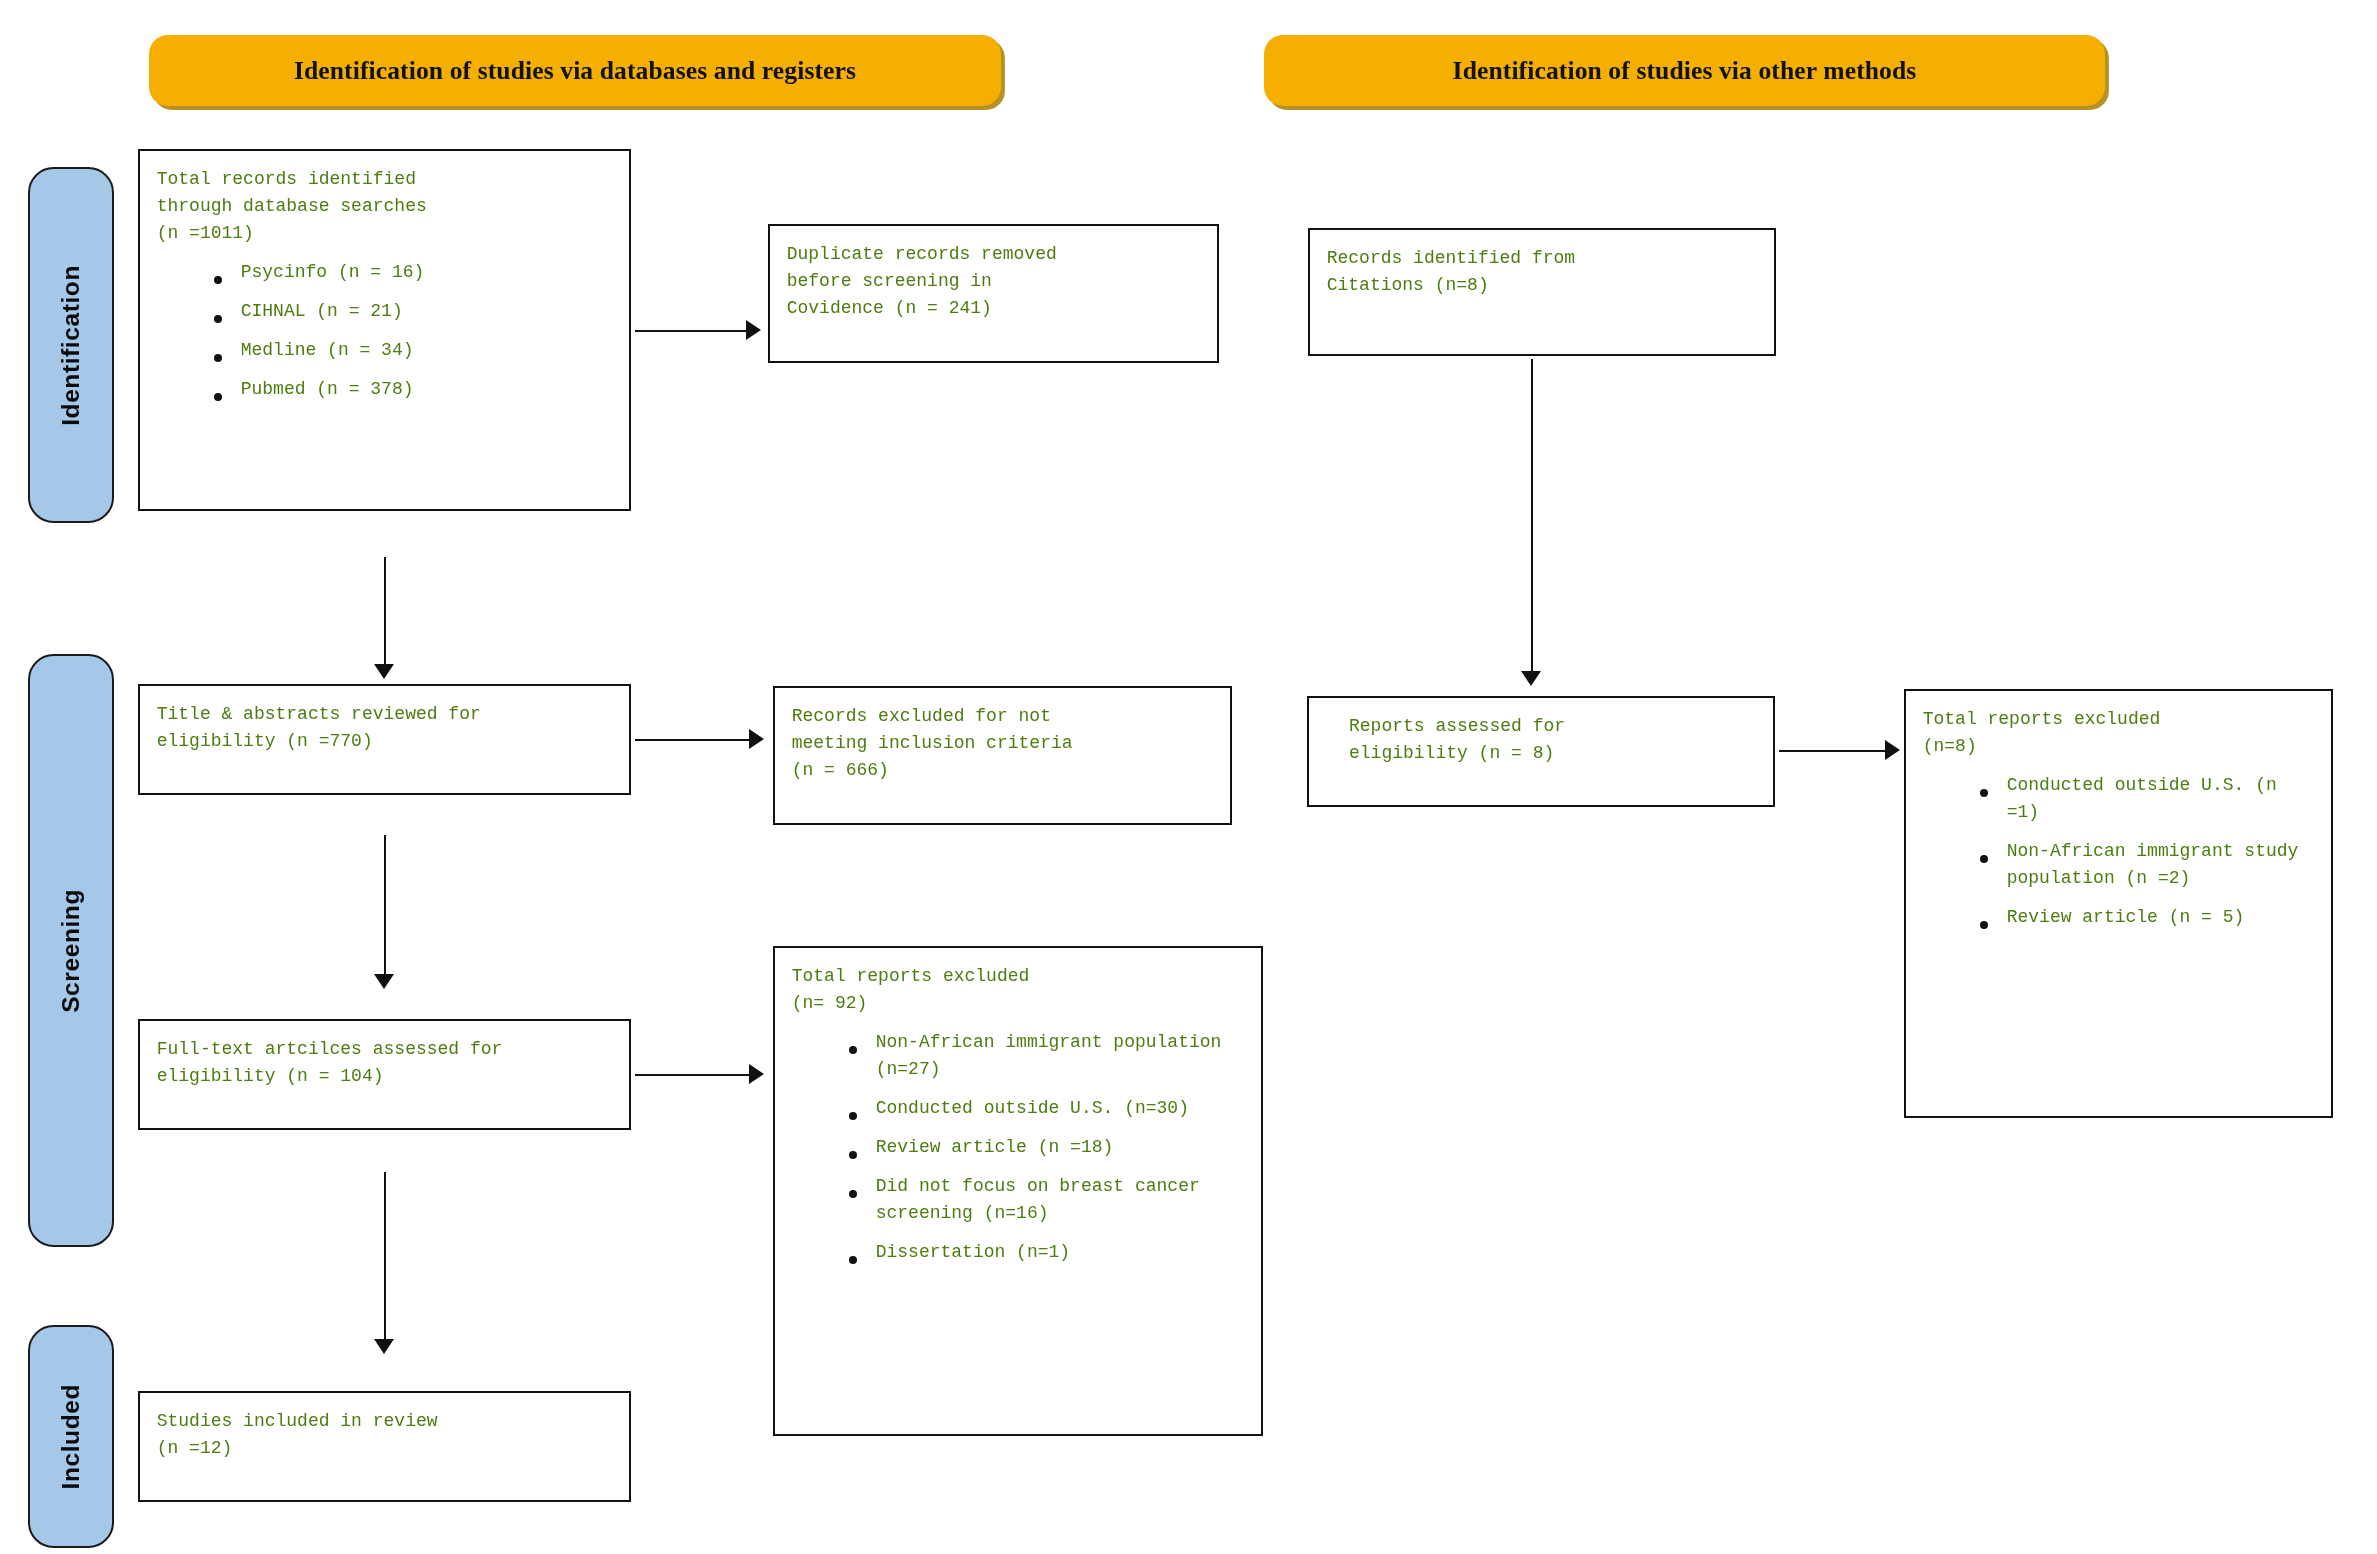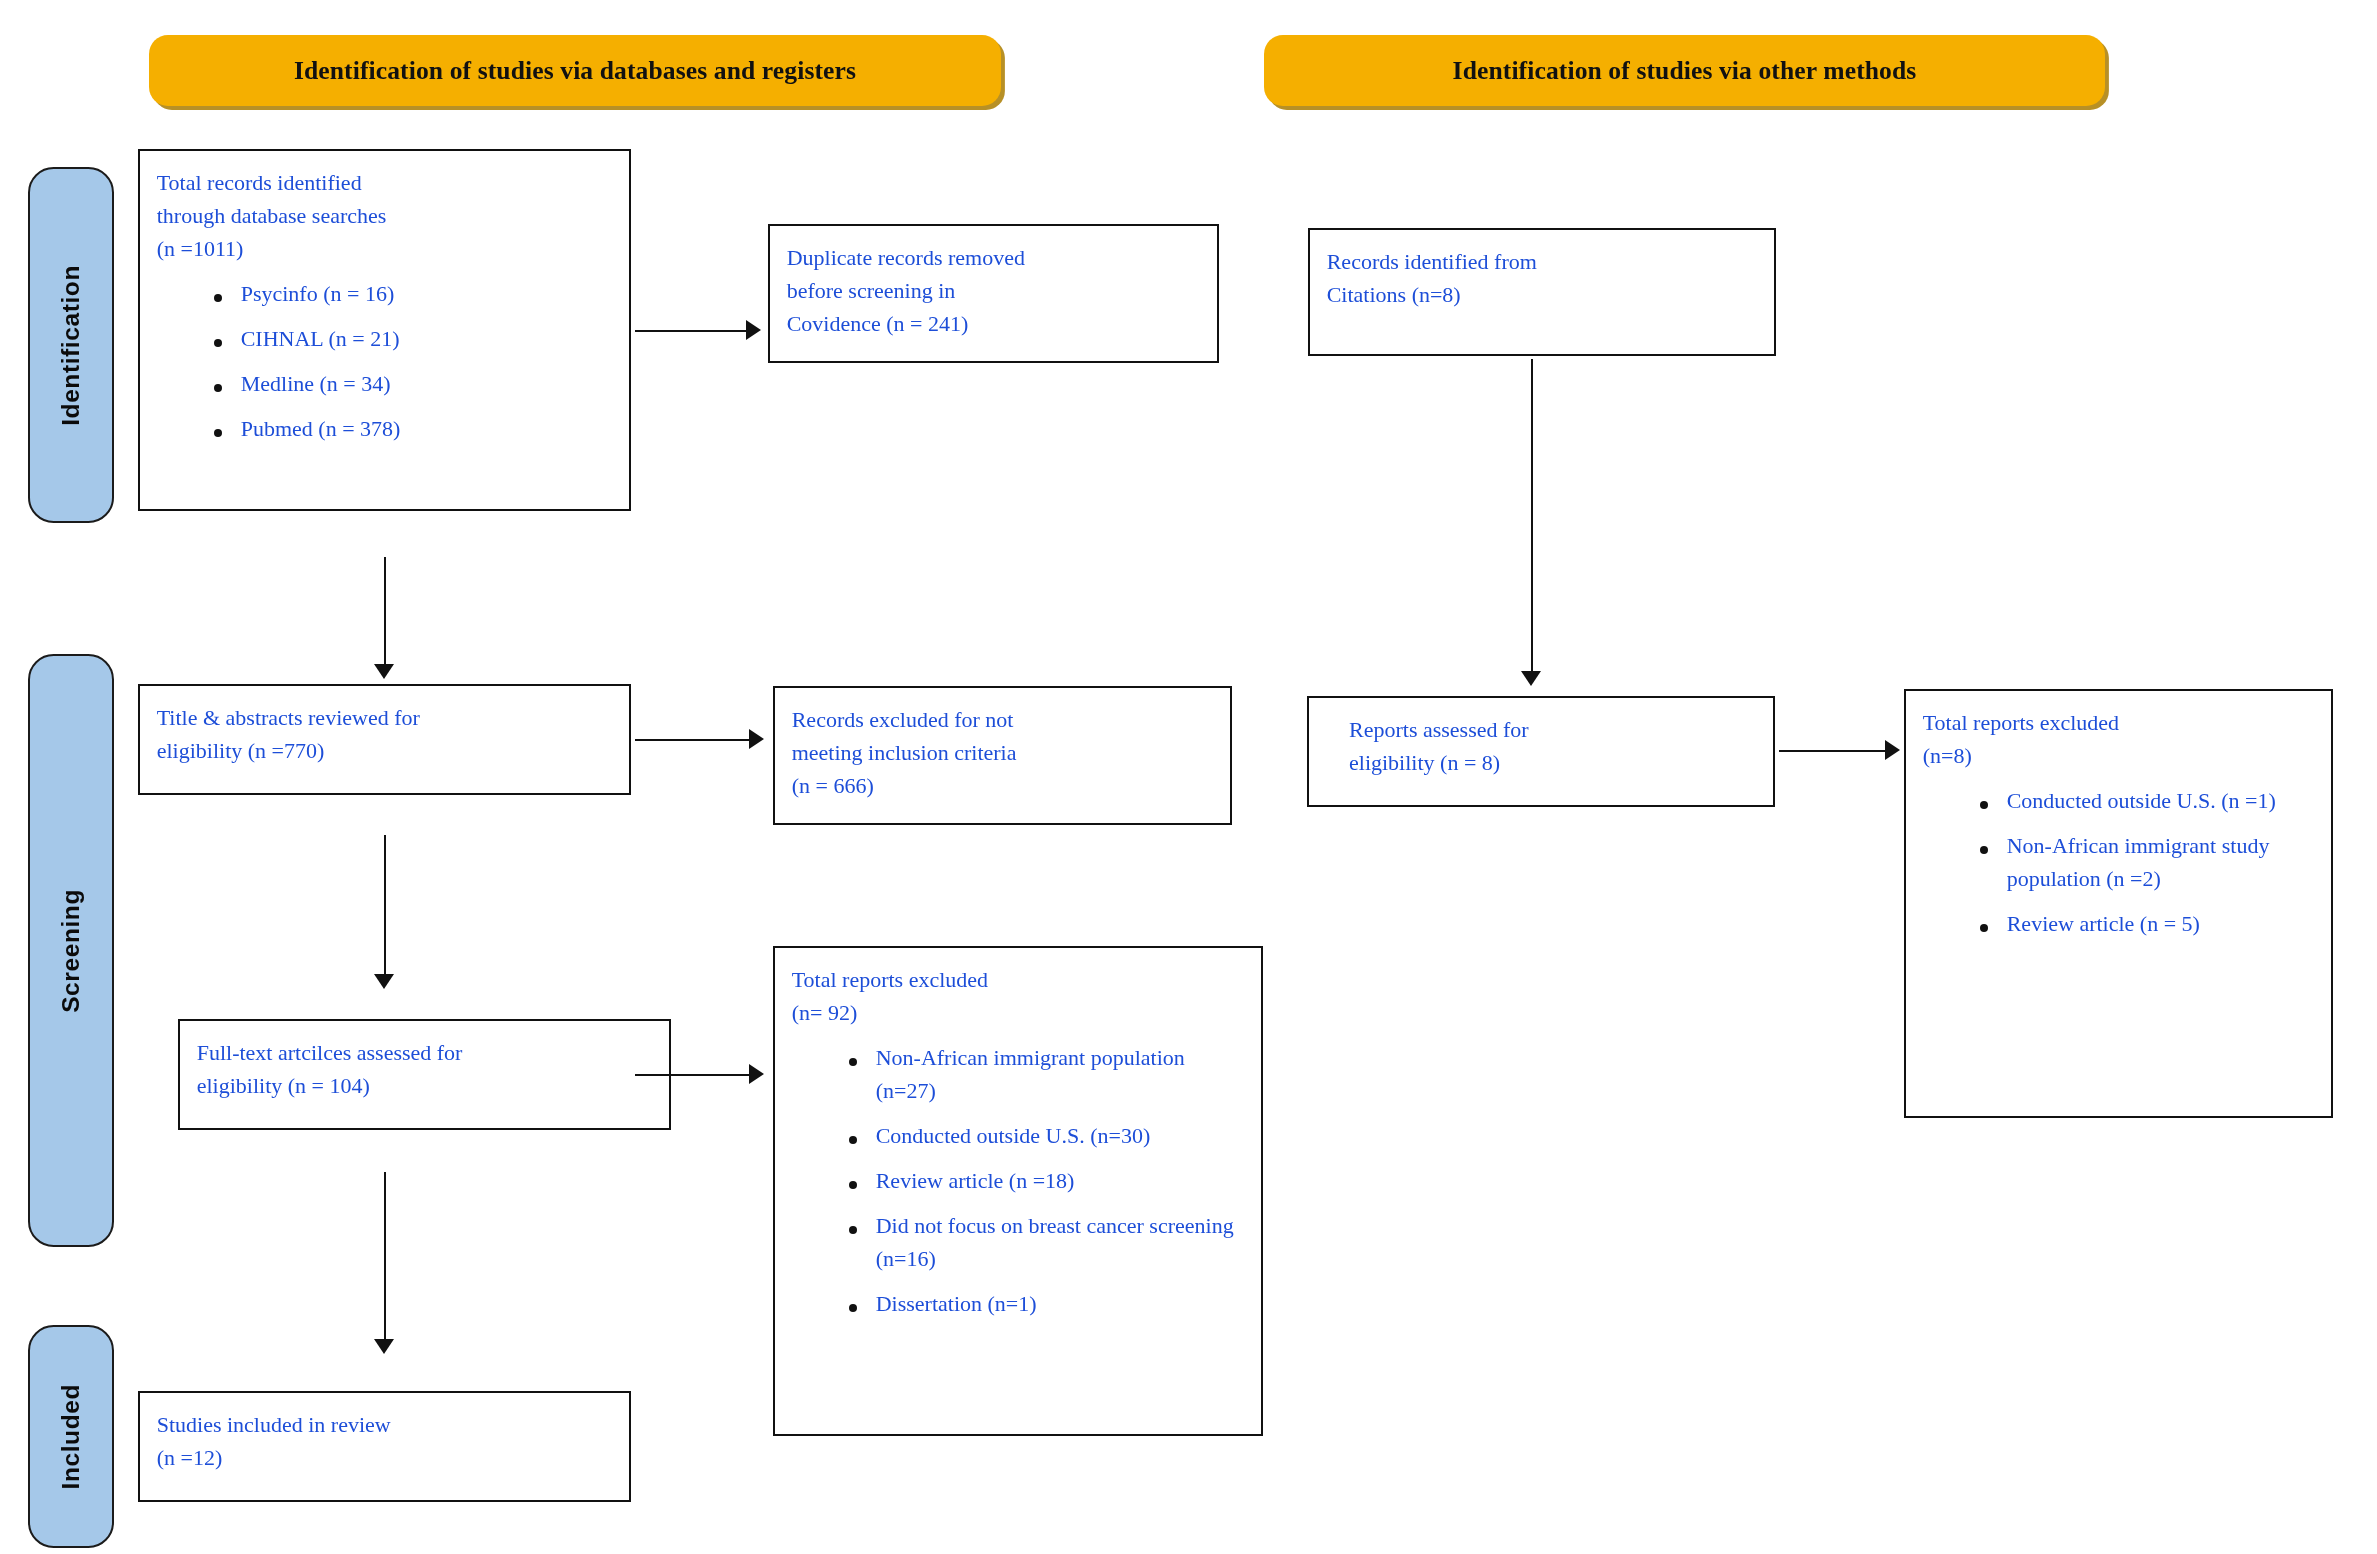--- a/index.html
+++ b/index.html
@@ -56,24 +56,25 @@
     letter-spacing: 0.6px;
   }
 
   
   .node {
     position: absolute;
     background: #ffffff;
     border: 2.8px solid #111111;
     box-sizing: border-box;
     padding: 14.5px 14.5px 11px 16.7px;
-    font-size: 22px;
+    font-size: 18px;
     line-height: 1.50;
-    color: #1d4ed8;
+    color: #4d7c0f;
     overflow: hidden;
+    font-family: Liberation Mono, monospace;
   }
   .node.thin { border-width: 2.2px; }
   .node .ln { display: block; white-space: nowrap; }
   .node .wrapln { display: block; }
   .node ul {
     margin: 0;
     padding: 0 0 0 42px;
     list-style: none;
   }
   .node li {
@@ -219,21 +220,21 @@
       <li class="wrapln">Non-African immigrant study population (n =2)</li>
       <li class="wrapln">Review article (n = 5)</li>
     </ul>
   </div>
 
   <div class="conn" style="left:374px; top:835px; width:22px; height:161px;">
     <div class="shaft-v" style="left:9.5px; top:0; height:144px;"></div>
     <div class="head-down" style="left:0px; top:139px;"></div>
   </div>
 
-  <div class="node" style="left:138px; top:1019px; width:493px; height:111px;margin-left:40px;">
+  <div class="node" style="left:138px; top:1019px; width:493px; height:111px;">
     <span class="ln">Full-text artcilces assessed for</span>
     <span class="ln">eligibility (n = 104)</span>
   </div>
 
   <div class="conn" style="left:635px; top:1064px; width:139px; height:22px;">
     <div class="shaft-h" style="left:0; top:9.5px; width:117px;"></div>
     <div class="head-right" style="left:114px; top:0px;"></div>
   </div>
 
   <div class="node thin" style="left:773px; top:946px; width:490px; height:490px;">

